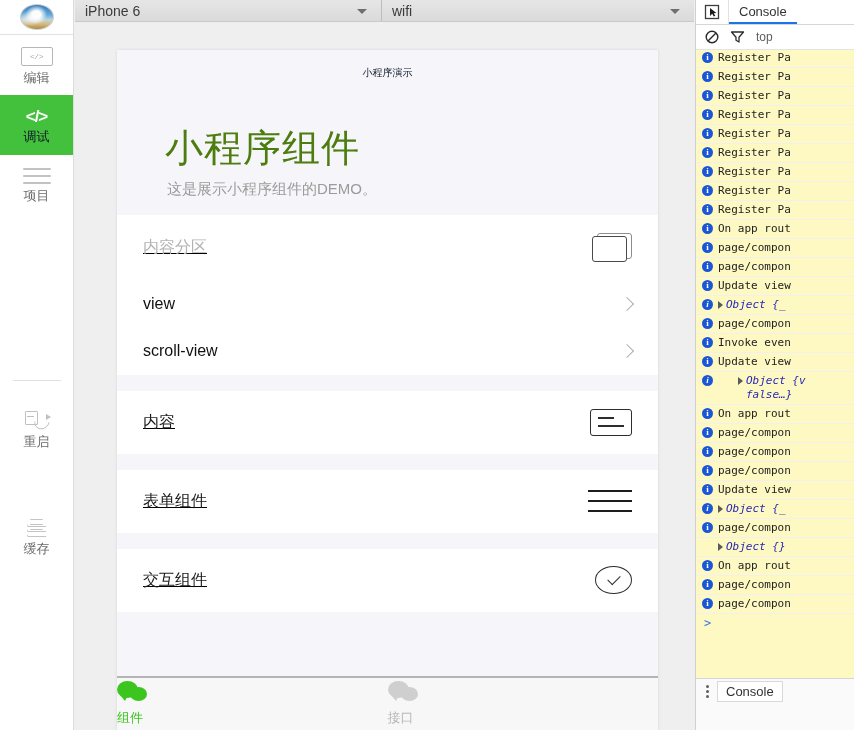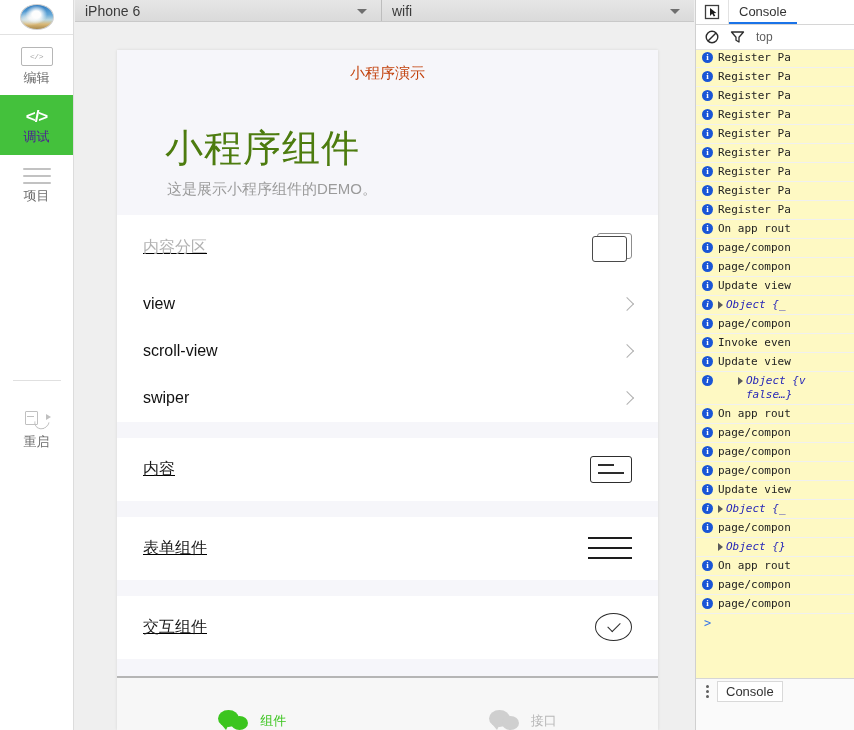--- a/index.html
+++ b/index.html
@@ -55,21 +55,21 @@
     cursor: pointer;
   }
   .nav-item .nav-label {
     font-size: 13px;
     line-height: 1;
     color: #6b6b6b;
   }
   .nav-item.active {
     background: #44c13c;
   }
-  .nav-item.active .nav-label { color: #4c1d95; }
+  .nav-item.active .nav-label { color: #0f172a; }
   .icon-code-box {
     width: 30px; height: 17px;
     border: 1.5px solid #b6b6b6;
     border-radius: 2px;
     display: flex; align-items: center; justify-content: center;
     font-size: 8px; color: #a8a8a8; letter-spacing: -0.5px;
     font-family: "Liberation Mono", monospace;
   }
   .icon-code-plain {
     font-size: 17px; color: #ffffff; font-weight: bold;
@@ -164,21 +164,21 @@
     position: absolute;
     left: 42px; top: 28px;
     width: 541px; height: 680px;
     background: #f6f6fa;
     box-shadow: 0 0 3px rgba(0,0,0,0.10);
     overflow: hidden;
   }
   .phone-title {
     height: 46px;
     display: flex; align-items: center; justify-content: center;
-    font-size: 15px; color: #c2410c;
+    font-size: 10px; color: #0f172a;
     background: #f6f6fa;
   }
   .hero {
     padding: 32px 48px 0 48px;
   }
   .hero h1 {
     margin: 0;
     font-size: 38px;
     font-weight: normal;
     color: #4d7c0f;
@@ -258,22 +258,22 @@
     position: absolute;
     left: 0; bottom: 0;
     width: 541px; height: 54px;
     background: #f7f7f7;
     border-top: 2px solid #b5b5b5;
     display: flex;
     box-sizing: border-box;
   }
   .tab {
     flex: 1;
-    display: flex; flex-direction: row;
-    align-items: flex-end; justify-content: center;
+    display: flex; flex-direction: column;
+    align-items: flex-start; justify-content: center;
     gap: 8px;
     cursor: pointer;
   }
   .tab .tab-label { font-size: 13px; }
   .tab.active .tab-label { color: #3cc51f; }
   .tab .tab-label { color: #b8b8b8; }
   .wx {
     position: relative; width: 34px; height: 20px;
   }
   .wx .big, .wx .small {
@@ -438,20 +438,28 @@
           <span class="tip"></span>
       </div>
       <span class="nav-label">重启</span>
     </div>
 
     <div style="height:24px"></div>
 
 
     <div style="height:24px"></div>
 
+    <div class="nav-item">
+      <div class="icon-layers">
+        <span></span>
+          <span></span>
+          <span></span>
+      </div>
+      <span class="nav-label">缓存</span>
+    </div>
   </div>
 
   <div id="toolbar">
     <div class="sel device">
       <span>iPhone 6</span>
       <span class="caret"></span>
     </div>
     <div class="sel network">
       <span>wifi</span>
       <span class="caret"></span>
@@ -475,24 +483,20 @@
             <span class="b b1"></span>
               <span class="b b2"></span>
           </span>
         </div>
         <div class="row">
           <span>view</span>
           <span class="chev"></span>
         </div>
         <div class="row">
           <span>scroll-view</span>
-          <span class="chev"></span>
-        </div>
-        <div class="row">
-          <span>swiper</span>
           <span class="chev"></span>
         </div>
       </div>
 
       <div class="card">
         <div class="card-head" style="height:63px">
           <span class="head-text dark">内容</span>
           <span class="g-content">
             <i></i>
               <i></i>

